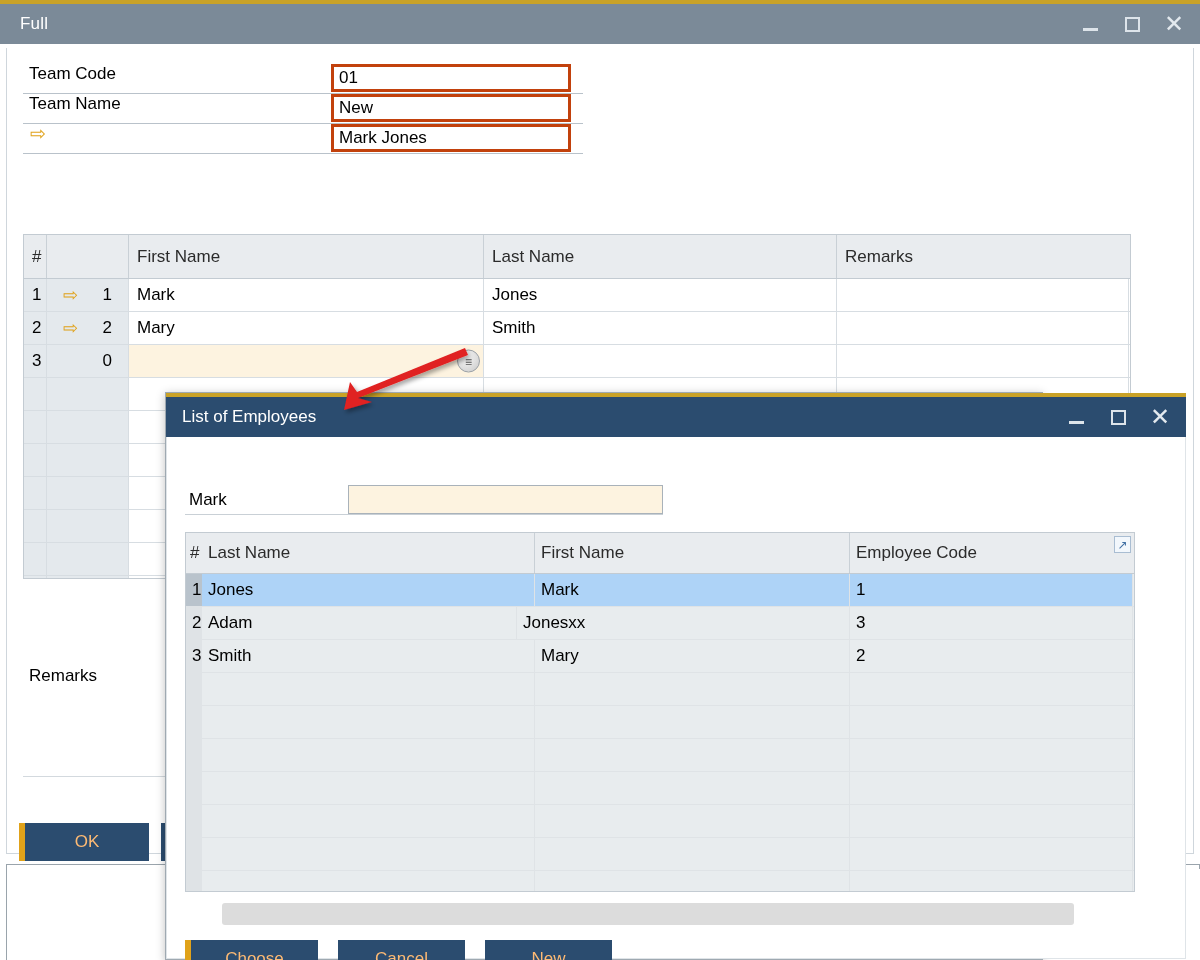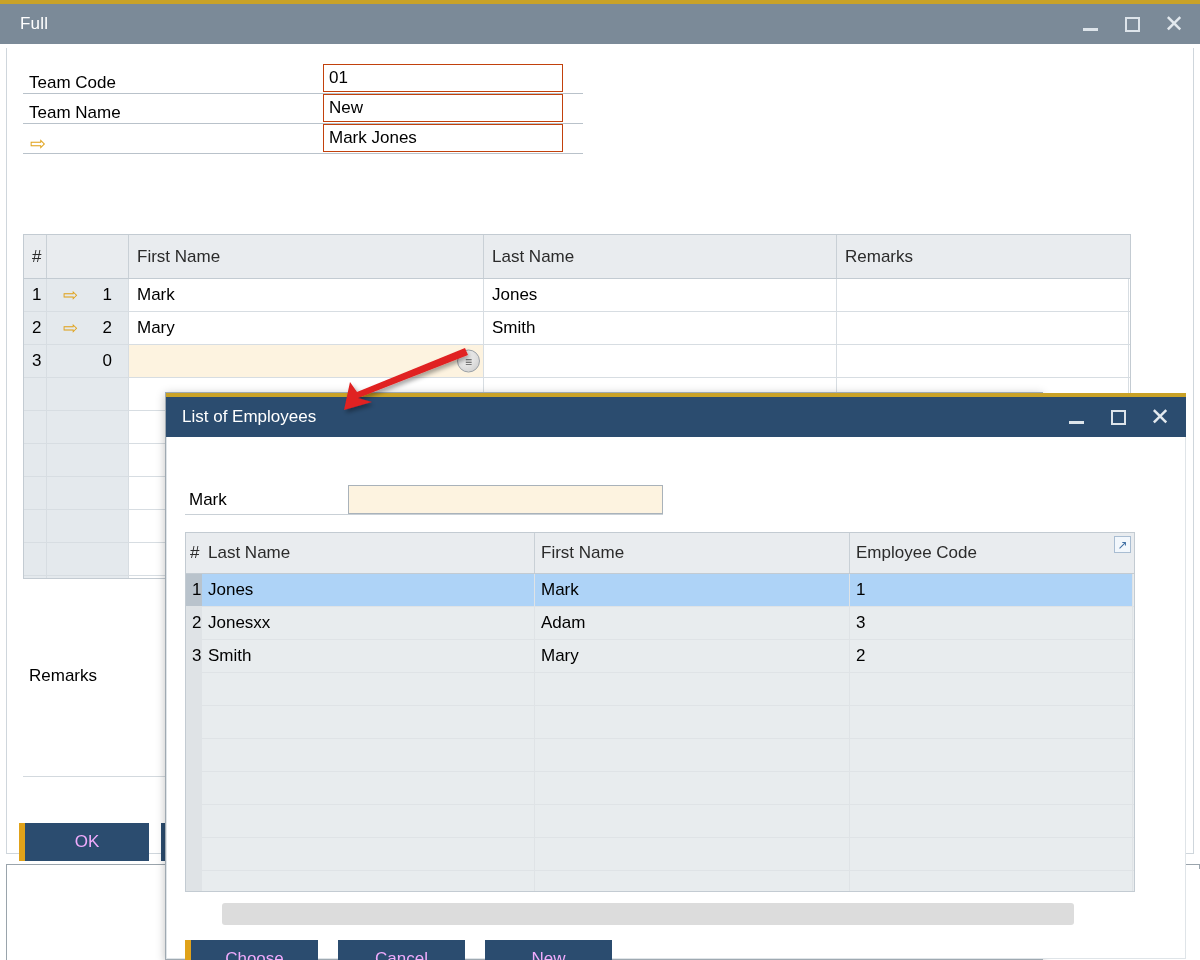--- a/index.html
+++ b/index.html
@@ -78,44 +78,44 @@
     border-top: none;
     box-sizing: border-box;
   }
 
   
   .form-area { position: absolute; left: 16px; top: 16px; width: 560px; }
   .form-row {
     position: relative;
     height: 29px;
     display: flex;
-    align-items: flex-end;
+    align-items: flex-start;
     border-bottom: 1px solid #b9c2ca;
   }
   .form-label {
     font-size: 17px;
     color: #000000;
     width: 276px;
     padding-left: 6px;
     box-sizing: border-box;
   }
   .link-arrow {
     width: 30px;
     text-align: center;
     font-size: 19px;
     color: #e0a21a;
     line-height: 1;
   }
   .form-input {
     position: absolute;
-    left: 300px;
+    left: 308px;
     top: 0;
     width: 240px;
     height: 28px;
-    border: 1px solid #c2410c;
+    border: 3px solid #c2410c;
     background: #ffffff;
     box-sizing: border-box;
     font-size: 17px;
     color: #000000;
     padding: 2px 5px;
     font-family: "Liberation Sans", sans-serif;
     outline: none;
   }
 
   
@@ -197,21 +197,21 @@
     position: absolute;
     left: 18px; top: 775px;
     display: flex;
     gap: 12px;
   }
   .btn {
     position: relative;
     min-width: 124px;
     height: 38px;
     background: #2b4c6f;
-    color: #f0abfc;
+    color: #fdba74;
     font-size: 17px;
     display: flex; align-items: center; justify-content: center;
     border: none;
     font-family: "Liberation Sans", sans-serif;
     cursor: default;
     box-sizing: border-box;
   }
   .btn.focused::before {
     content: "";
     position: absolute;
@@ -577,22 +577,22 @@
         </div>
 
         <div class="dg-row selected">
           <div class="dgr-cell rh dc-num">1</div>
           <div class="dgr-cell dc-last">Jones</div>
           <div class="dgr-cell dc-first">Mark</div>
           <div class="dgr-cell dc-code">1</div>
         </div>
         <div class="dg-row">
           <div class="dgr-cell rh dc-num">2</div>
+          <div class="dgr-cell dc-first">Adam</div>
           <div class="dgr-cell dc-last">Jonesxx</div>
-          <div class="dgr-cell dc-first">Adam</div>
           <div class="dgr-cell dc-code">3</div>
         </div>
         <div class="dg-row">
           <div class="dgr-cell rh dc-num">3</div>
           <div class="dgr-cell dc-last">Smith</div>
           <div class="dgr-cell dc-first">Mary</div>
           <div class="dgr-cell dc-code">2</div>
         </div>
 
         <div id="dlg-empty-rows">

